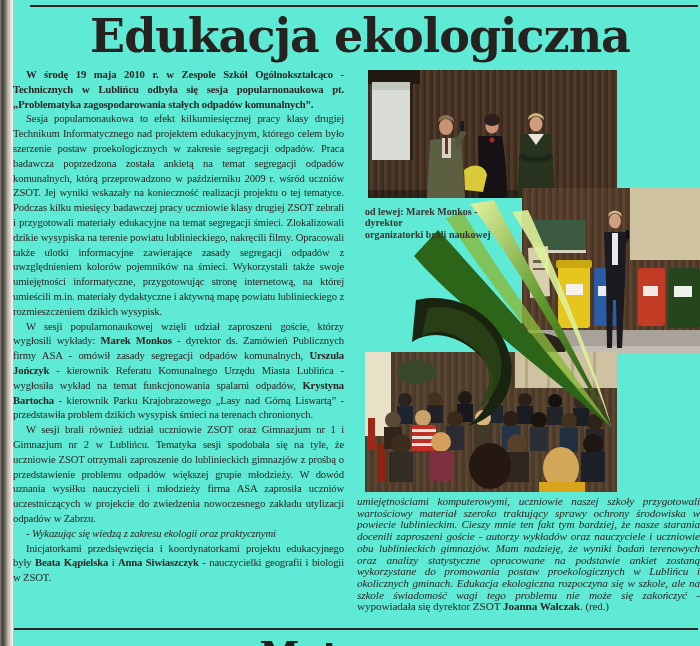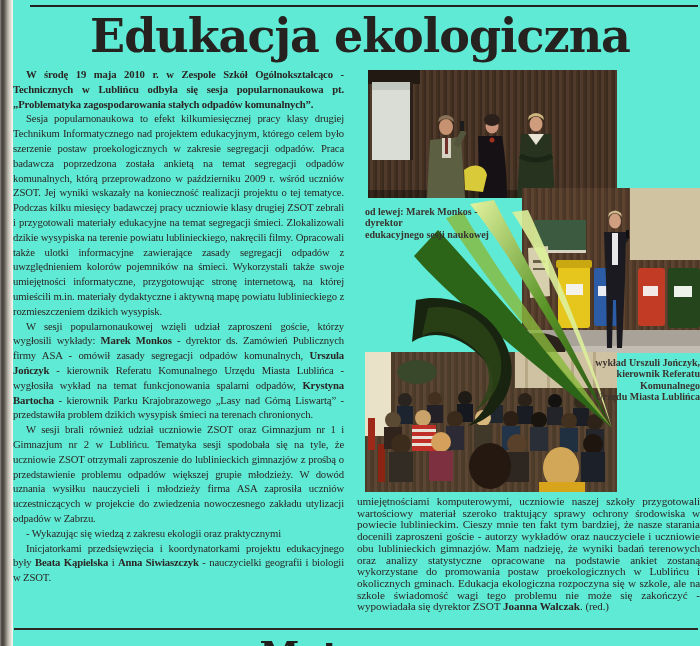--- a/index.html
+++ b/index.html
@@ -9,21 +9,21 @@
         background:linear-gradient(90deg,#8f8a82 0,#45403a 2px,#57524a 4px,#b9b4aa 8px,#f2efe8 12px,#f7f5ef 13px);}
   .top-rule{position:absolute;left:30px;top:5px;width:668px;height:2px;background:#23201d;}
   .bottom-rule{position:absolute;left:14px;top:628px;width:684px;height:2px;background:#2a2724;}
   .title{position:absolute;left:80px;top:12px;width:560px;text-align:center;
         font-family:"DejaVu Serif", serif;font-weight:bold;font-size:46px;line-height:1.05;
         color:#262220;letter-spacing:-1px;}
   .col-left{position:absolute;left:13px;top:67px;width:331px;height:566px;overflow:hidden;
         font-size:10.7px;line-height:14.8px;text-align:justify;letter-spacing:-0.15px;}
   .col-left p{margin:0;text-indent:13px;}
   .b{font-weight:bold;}
-  .i{}
+  .i{font-style:italic;}
   .sm{font-size:11px;}
   .lead{font-weight:bold;}
   .quote{position:absolute;left:357px;top:496px;width:343px;font-size:11.2px;line-height:11.7px;
         text-align:justify;letter-spacing:-0.1px;}
   .caption{font-size:10px;line-height:11.4px;font-weight:bold;color:#3a332e;}
   .caption1{position:absolute;left:365px;top:206px;width:140px;text-align:left;}
   .caption2{position:absolute;left:575px;top:357px;width:125px;text-align:right;}
   .photo{position:absolute;overflow:hidden;}
   .photo svg{position:absolute;left:0;top:0;}
   .photo1{left:368px;top:70px;width:249px;height:128px;
@@ -197,26 +197,20 @@
     <path d="M30,34 C90,100 160,180 204,232 C105,150 40,100 6,60 Z" fill="#2c6418"></path>
     <path d="M86,4 C120,70 170,160 204,232 C150,140 100,55 62,8 Z" fill="url(#g1)"></path>
     <path d="M55,16 C95,85 160,170 204,232 C120,140 70,70 38,22 Z" fill="#8ab93c" opacity="0.8"></path>
     <path d="M120,14 C150,80 185,165 204,232 C175,150 140,70 104,16 Z" fill="#ddef9a" opacity="0.9"></path>
     <path d="M8,104 C52,94 92,122 102,160 C109,190 94,220 60,230 C86,210 92,182 76,164 C54,140 26,132 4,146 Z" fill="#182410"></path>
     <path d="M20,112 C55,106 84,128 92,158 C97,180 88,202 68,214 C84,196 86,172 70,156 C52,138 30,130 14,140 Z" fill="#2c4418" opacity="0.85"></path>
   </svg>
 
   <div class="caption caption1">
       <div>od lewej: Marek Monkos - dyrektor</div>
-      <div>edukacyjnego sesji naukowej</div>
-    </div>
-  <div class="caption caption2">
-      <div>wykład Urszuli Jończyk,</div>
-      <div>kierownik Referatu</div>
-      <div>Komunalnego</div>
-      <div>Urzędu Miasta Lublińca</div>
+      <div>organizatorki brali naukowej</div>
     </div>
 
   <div class="quote"><span class="i">umiejętnościami komputerowymi, uczniowie naszej szkoły przygotowali wartościowy materiał szeroko traktujący sprawy ochrony środowiska w powiecie lublinieckim. Cieszy mnie ten fakt tym bardziej, że nasze starania docenili zaproszeni goście - autorzy wykładów oraz nauczyciele i uczniowie obu lublinieckich gimnazjów. Mam nadzieję, że wyniki badań terenowych oraz analizy statystyczne opracowane na podstawie ankiet zostaną wykorzystane do promowania postaw proekologicznych w Lublińcu i okolicznych gminach. Edukacja ekologiczna rozpoczyna się w szkole, ale na szkole świadomość wagi tego problemu nie może się zakończyć</span><span> - wypowiadała się dyrektor ZSOT </span><span class="b">Joanna Walczak</span><span>. </span><span class="sm">(red.)</span></div>
 
   <div class="next-head">Matura z Matematyki</div>
   <div class="bottom-rule"></div>
 </div>
 
 </body></html>

